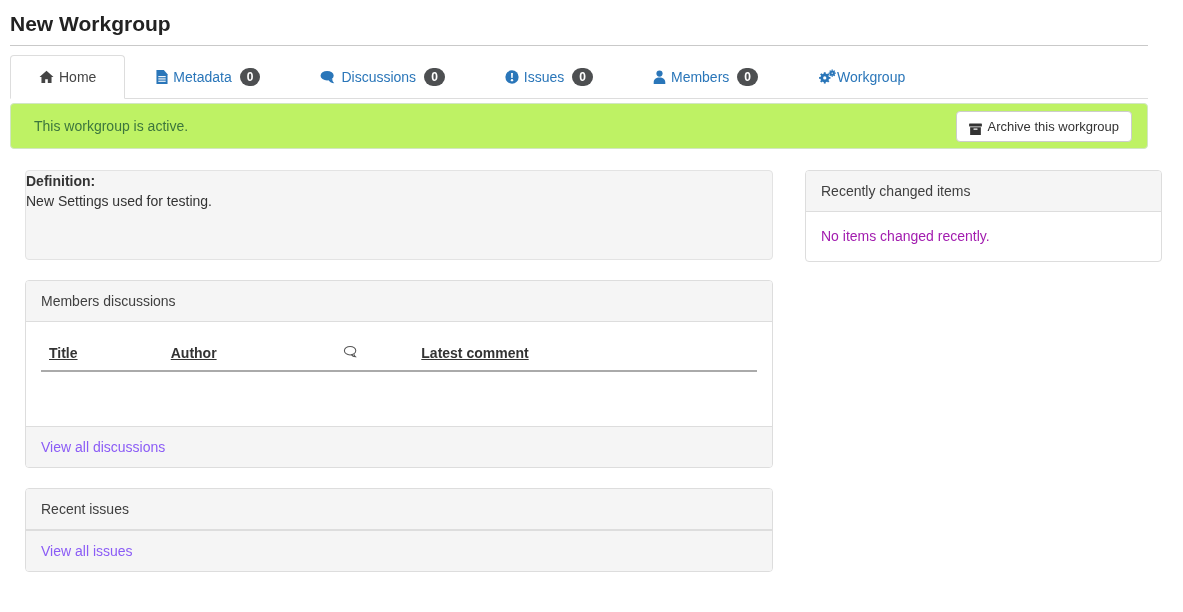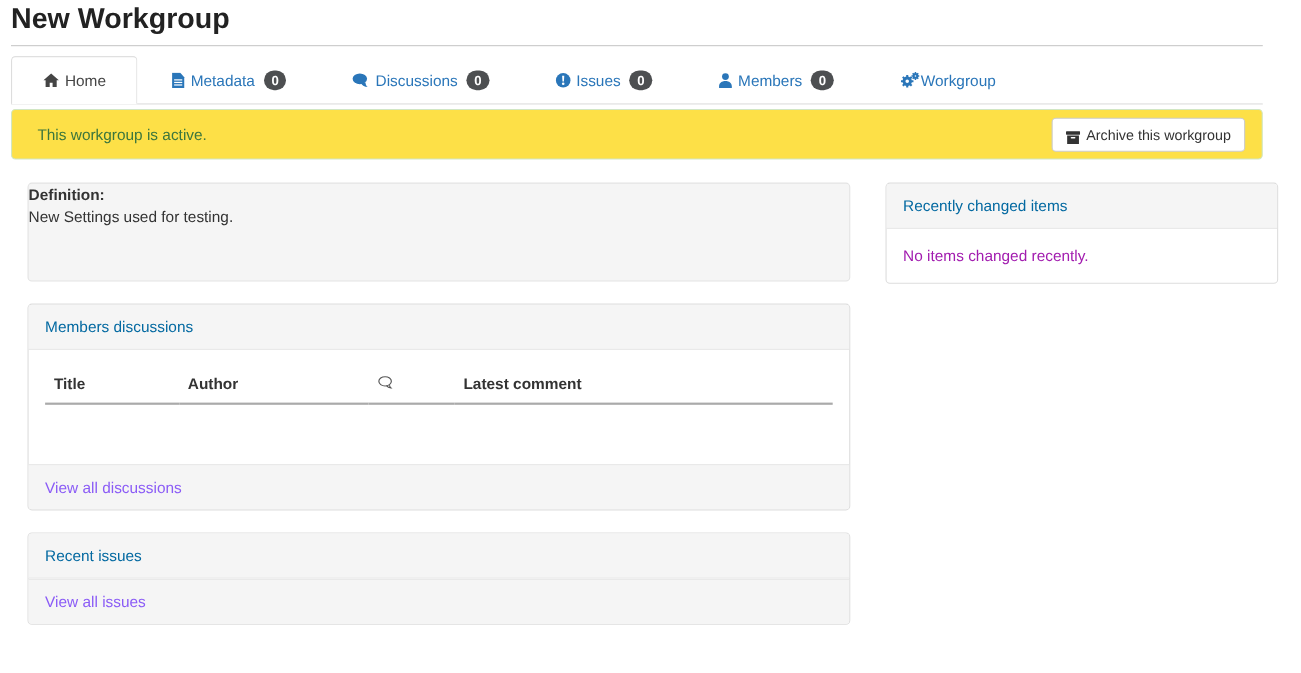--- a/index.html
+++ b/index.html
@@ -3,21 +3,21 @@
 <meta charset="utf-8">
 <style>
   html,body { margin:0; padding:0; background:#fff; }
   body {
     width:1183px; height:612px; overflow:hidden;
     font-family:"Liberation Sans", sans-serif;
     font-size:14px; color:#333;
   }
   .container { margin-left:10px; width:1138px; }
 
-  .page-title { font-size:26px; font-weight:bold; color:#222; margin:0; padding:1px 0 9px 0; }
+  .page-title { font-size:21px; font-weight:bold; color:#222; margin:0; padding:12px 0 9px 0; }
   .title-rule { border-bottom:1px solid #c9c9c9; }
 
   
   .nav-tabs { display:flex; list-style:none; margin:9px 0 0 0; padding:0; border-bottom:1px solid #ddd; }
   .tab {
     display:flex; align-items:center; gap:5px;
     padding:11px 28px; margin-bottom:-1px; margin-right:2px;
     color:#2a76b9; cursor:pointer;
     border:1px solid transparent; border-radius:4px 4px 0 0;
     line-height:20px;
@@ -26,21 +26,21 @@
   .tab .ticon { display:inline-flex; align-items:center; }
   .tab.settings-tab { gap:1px; }
   .badge {
     background:#4d4f51; color:#fff; font-size:12px; font-weight:bold;
     border-radius:10px; padding:3px 7px; line-height:1; margin-left:3px;
   }
 
   
   .alert {
     margin-top:4px; height:46px; box-sizing:border-box;
-    background:#fde047; border:1px solid #d1e6c3; border-radius:4px;
+    background:#bef264; border:1px solid #d1e6c3; border-radius:4px;
     color:#3c763d; display:flex; align-items:center; justify-content:space-between;
     padding:8px 15px 8px 23px;
   }
   .btn-archive {
     background:#fff; border:1px solid #ccc; border-radius:4px;
     padding:6px 12px; font-size:13px; color:#333; font-family:inherit;
     display:inline-flex; align-items:flex-end; gap:6px; cursor:pointer; line-height:17px;
   }
 
   
@@ -50,30 +50,30 @@
 
   .well {
     background:#f5f5f5; border:1px solid #e3e3e3; border-radius:4px;
     min-height:90px; box-sizing:border-box; margin-bottom:20px; line-height:20px;
   }
   .def-label { font-weight:bold; }
 
   .panel { border:1px solid #ddd; border-radius:4px; background:#fff; margin-bottom:20px; }
   .panel-heading {
     background:#f5f5f5; padding:10px 15px; border-bottom:1px solid #ddd;
-    border-radius:3px 3px 0 0; color:#0369a1; line-height:20px;
+    border-radius:3px 3px 0 0; color:#404040; line-height:20px;
   }
   .panel-body { padding:15px; line-height:19px; }
   .panel-footer {
     background:#f5f5f5; padding:10px 15px; border-top:1px solid #ddd;
     border-radius:0 0 3px 3px; line-height:20px;
   }
   a.view-all { color:#8b5cf6; text-decoration:none; cursor:pointer; }
 
-  table.disc { width:100%; border-collapse:collapse; }
+  table.disc { width:100%; border-collapse:collapse;text-decoration:underline; }
   table.disc th {
     text-align:left; padding:7px 8px; font-weight:bold; color:#333;
     border-bottom:2px solid #aaa; font-size:14px;
   }
   th.c-title { width:17%; } th.c-author { width:24%; } th.c-count { width:11%; } th.c-latest { width:48%; }
   tr.empty-row td { height:37px; }
 
   .muted { color:#a21caf; }
   .comment-col-icon { color:#555; display:inline-flex; }
 </style>

